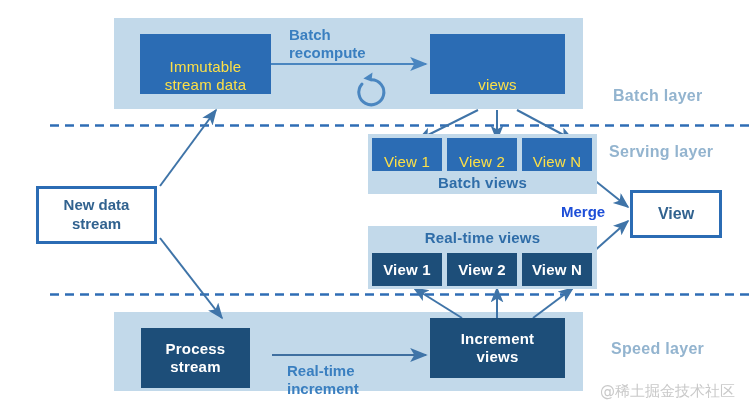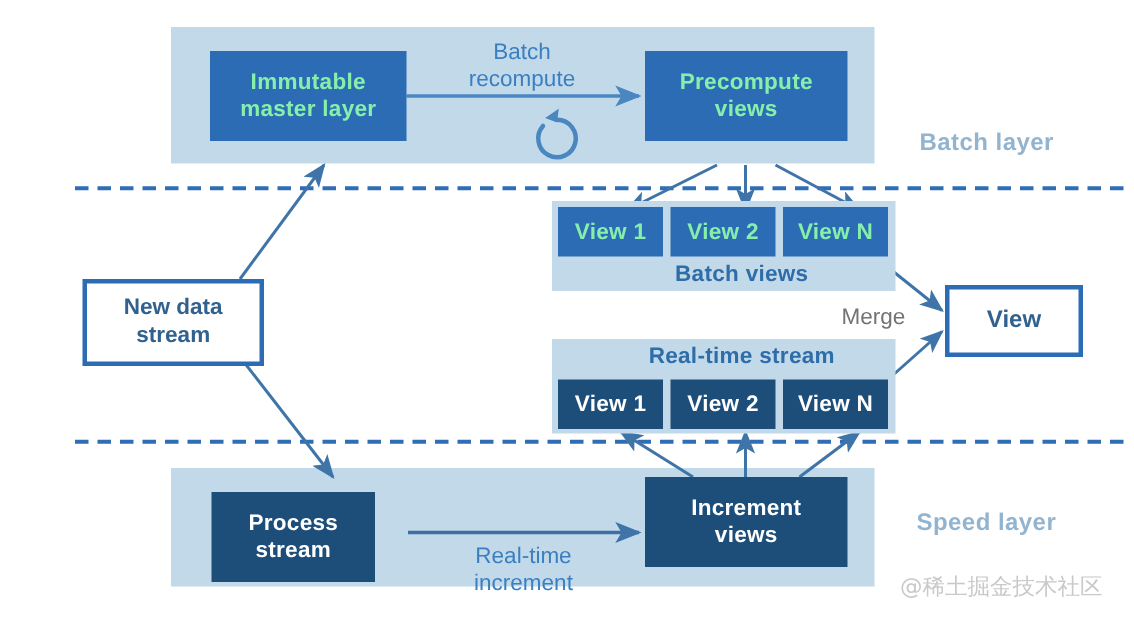--- a/index.html
+++ b/index.html
@@ -14,26 +14,26 @@
     background:#ffffff;
     overflow:hidden;
   }
   .layer-band{
     position:absolute;
     background:#c2d9ea;
   }
   .dark-box{
     position:absolute;
     background:#2b6cb4;
-    color:#86efac;
+    color:#fde047;
     display:flex;
-    align-items:center;
+    align-items:flex-end;
     justify-content:center;
     text-align:center;
-    font-weight:bold;
+    font-weight:normal;
     line-height:1.2;
     letter-spacing:.2px;
   }
   .navy-box{
     position:absolute;
     background:#1d4e79;
     color:#ffffff;
     display:flex;
     align-items:center;
     justify-content:center;
@@ -58,42 +58,40 @@
     position:absolute;
     background:#c2d9ea;
   }
   .panel-caption{
     position:absolute;
     color:#2f6da8;
     font-weight:bold;
     text-align:center;
     font-size:15px;
     letter-spacing:.2px;
-    margin-left:12px;
   }
   .layer-label{
     position:absolute;
     color:#93b4cf;
     font-weight:bold;
     font-size:16px;
     letter-spacing:.3px;
     white-space:nowrap;
   }
   .edge-label{
     position:absolute;
     color:#3a7fc0;
-    font-weight:normal;
-    text-align:center;
+    font-weight:bold;
     line-height:1.18;
     white-space:nowrap;
   }
   .merge-label{
     position:absolute;
-    color:#737373;
-    font-weight:normal;
+    color:#1d4ed8;
+    font-weight:bold;
     font-size:15px;
     white-space:nowrap;
   }
   .watermark{
     position:absolute;
     color:#c9c9c9;
     font-size:15px;
     white-space:nowrap;
     font-family:"DejaVu Sans", sans-serif;
   }
@@ -148,69 +146,70 @@
     <line x1="272" y1="355" x2="426" y2="355" stroke="#3f6fa0" stroke-width="2.2" marker-end="url(#arrowHead)"></line>
 
     <line x1="462" y1="318" x2="414" y2="288" stroke="#3f74a8" stroke-width="2" marker-end="url(#arrowHead)"></line>
     <line x1="497" y1="318" x2="497" y2="288" stroke="#3f74a8" stroke-width="2" marker-end="url(#arrowHead)"></line>
     <line x1="533" y1="318" x2="573" y2="288" stroke="#3f74a8" stroke-width="2" marker-end="url(#arrowHead)"></line>
   </svg>
 
   <div class="dark-box" style="left:140px;top:34px;width:131px;height:60px;font-size:15px;">
     <span>
       <span>Immutable</span><br>
-      <span>master layer</span>
+      <span>stream data</span>
     </span>
   </div>
 
   <div class="edge-label" style="left:289px;top:26px;width:118px;font-size:15px;">
     <span>Batch</span><br>
     <span>recompute</span>
   </div>
 
   <div class="dark-box" style="left:430px;top:34px;width:135px;height:60px;font-size:15px;">
     <span>
-      <span>Precompute</span><br>
+      <br>
       <span>views</span>
     </span>
   </div>
 
   <div class="layer-label" style="left:613px;top:67px;margin-top:20px;">Batch layer</div>
 
-  <div class="outline-box" style="left:55px;top:186px;width:115px;height:52px;font-size:15px;">
+  <div class="outline-box" style="left:36px;top:186px;width:115px;height:52px;font-size:15px;">
     <span>
       <span>New data</span><br>
       <span>stream</span>
     </span>
   </div>
 
   <div class="views-panel" style="left:368px;top:134px;width:229px;height:60px;"></div>
 
   <div class="dark-box" style="left:372px;top:138px;width:70px;height:33px;font-size:15px;">
       <span>View 1</span>
     </div>
   <div class="dark-box" style="left:447px;top:138px;width:70px;height:33px;font-size:15px;">
       <span>View 2</span>
     </div>
   <div class="dark-box" style="left:522px;top:138px;width:70px;height:33px;font-size:15px;">
       <span>View N</span>
     </div>
 
   <div class="panel-caption" style="left:368px;top:174px;width:229px;">Batch views</div>
 
+  <div class="layer-label" style="left:609px;top:143px;">Serving layer</div>
 
   <div class="merge-label" style="left:561px;top:203px;">Merge</div>
 
   <div class="outline-box" style="left:630px;top:190px;width:86px;height:42px;font-size:16px;">
       <span>View</span>
     </div>
 
   <div class="views-panel" style="left:368px;top:226px;width:229px;height:63px;"></div>
 
-  <div class="panel-caption" style="left:368px;top:229px;width:229px;">Real-time stream</div>
+  <div class="panel-caption" style="left:368px;top:229px;width:229px;">Real-time views</div>
 
   <div class="navy-box" style="left:372px;top:253px;width:70px;height:33px;font-size:15px;">
       <span>View 1</span>
     </div>
   <div class="navy-box" style="left:447px;top:253px;width:70px;height:33px;font-size:15px;">
       <span>View 2</span>
     </div>
   <div class="navy-box" style="left:522px;top:253px;width:70px;height:33px;font-size:15px;">
       <span>View N</span>
     </div>

